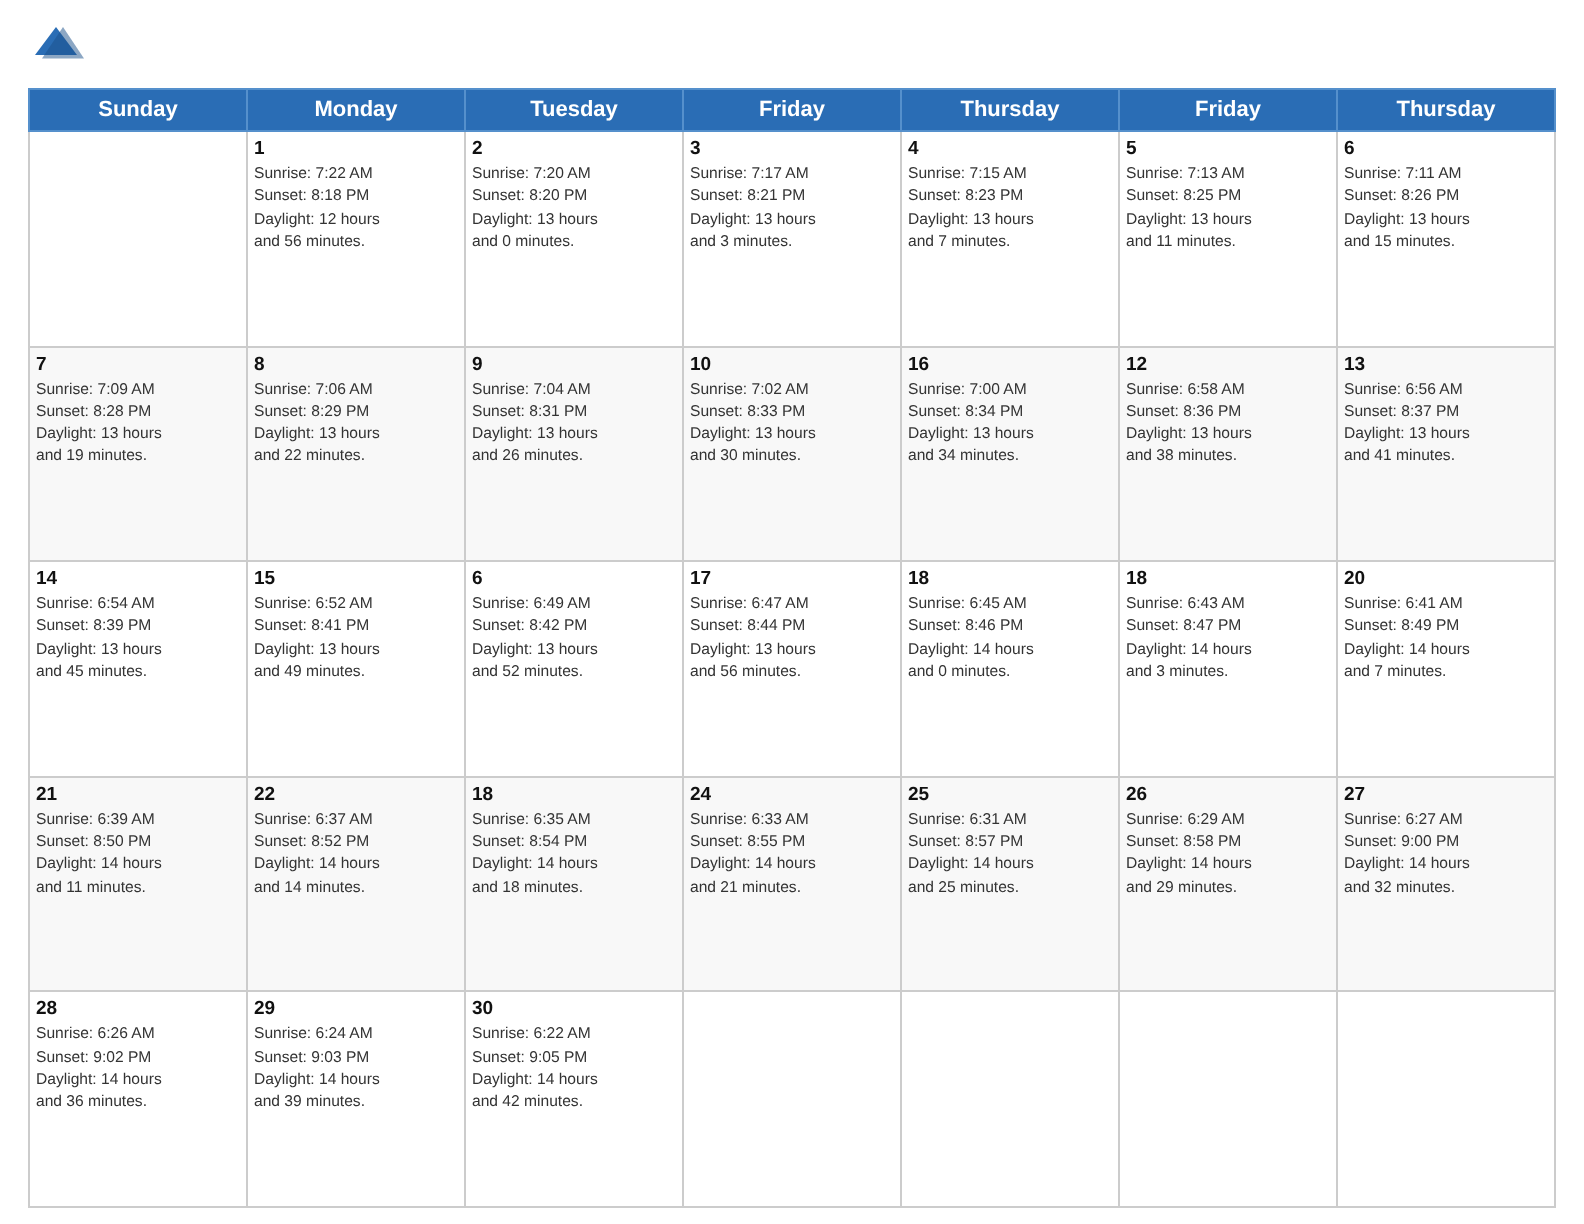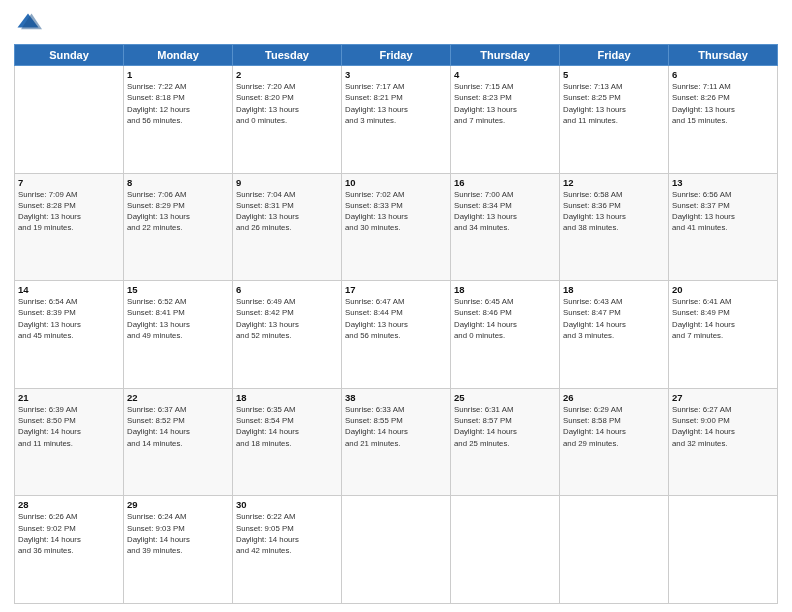--- a/index.html
+++ b/index.html
@@ -223,21 +223,21 @@
           </td>
           <td>
             <span class="day-number">22</span>
             <div class="day-info">Sunrise: 6:37 AM<br>Sunset: 8:52 PM<br>Daylight: 14 hours<br>and 14 minutes.</div>
           </td>
           <td>
             <span class="day-number">18</span>
             <div class="day-info">Sunrise: 6:35 AM<br>Sunset: 8:54 PM<br>Daylight: 14 hours<br>and 18 minutes.</div>
           </td>
           <td>
-            <span class="day-number">38</span>
+            <span class="day-number">24</span>
             <div class="day-info">Sunrise: 6:33 AM<br>Sunset: 8:55 PM<br>Daylight: 14 hours<br>and 21 minutes.</div>
           </td>
           <td>
             <span class="day-number">25</span>
             <div class="day-info">Sunrise: 6:31 AM<br>Sunset: 8:57 PM<br>Daylight: 14 hours<br>and 25 minutes.</div>
           </td>
           <td>
             <span class="day-number">26</span>
             <div class="day-info">Sunrise: 6:29 AM<br>Sunset: 8:58 PM<br>Daylight: 14 hours<br>and 29 minutes.</div>
           </td>

